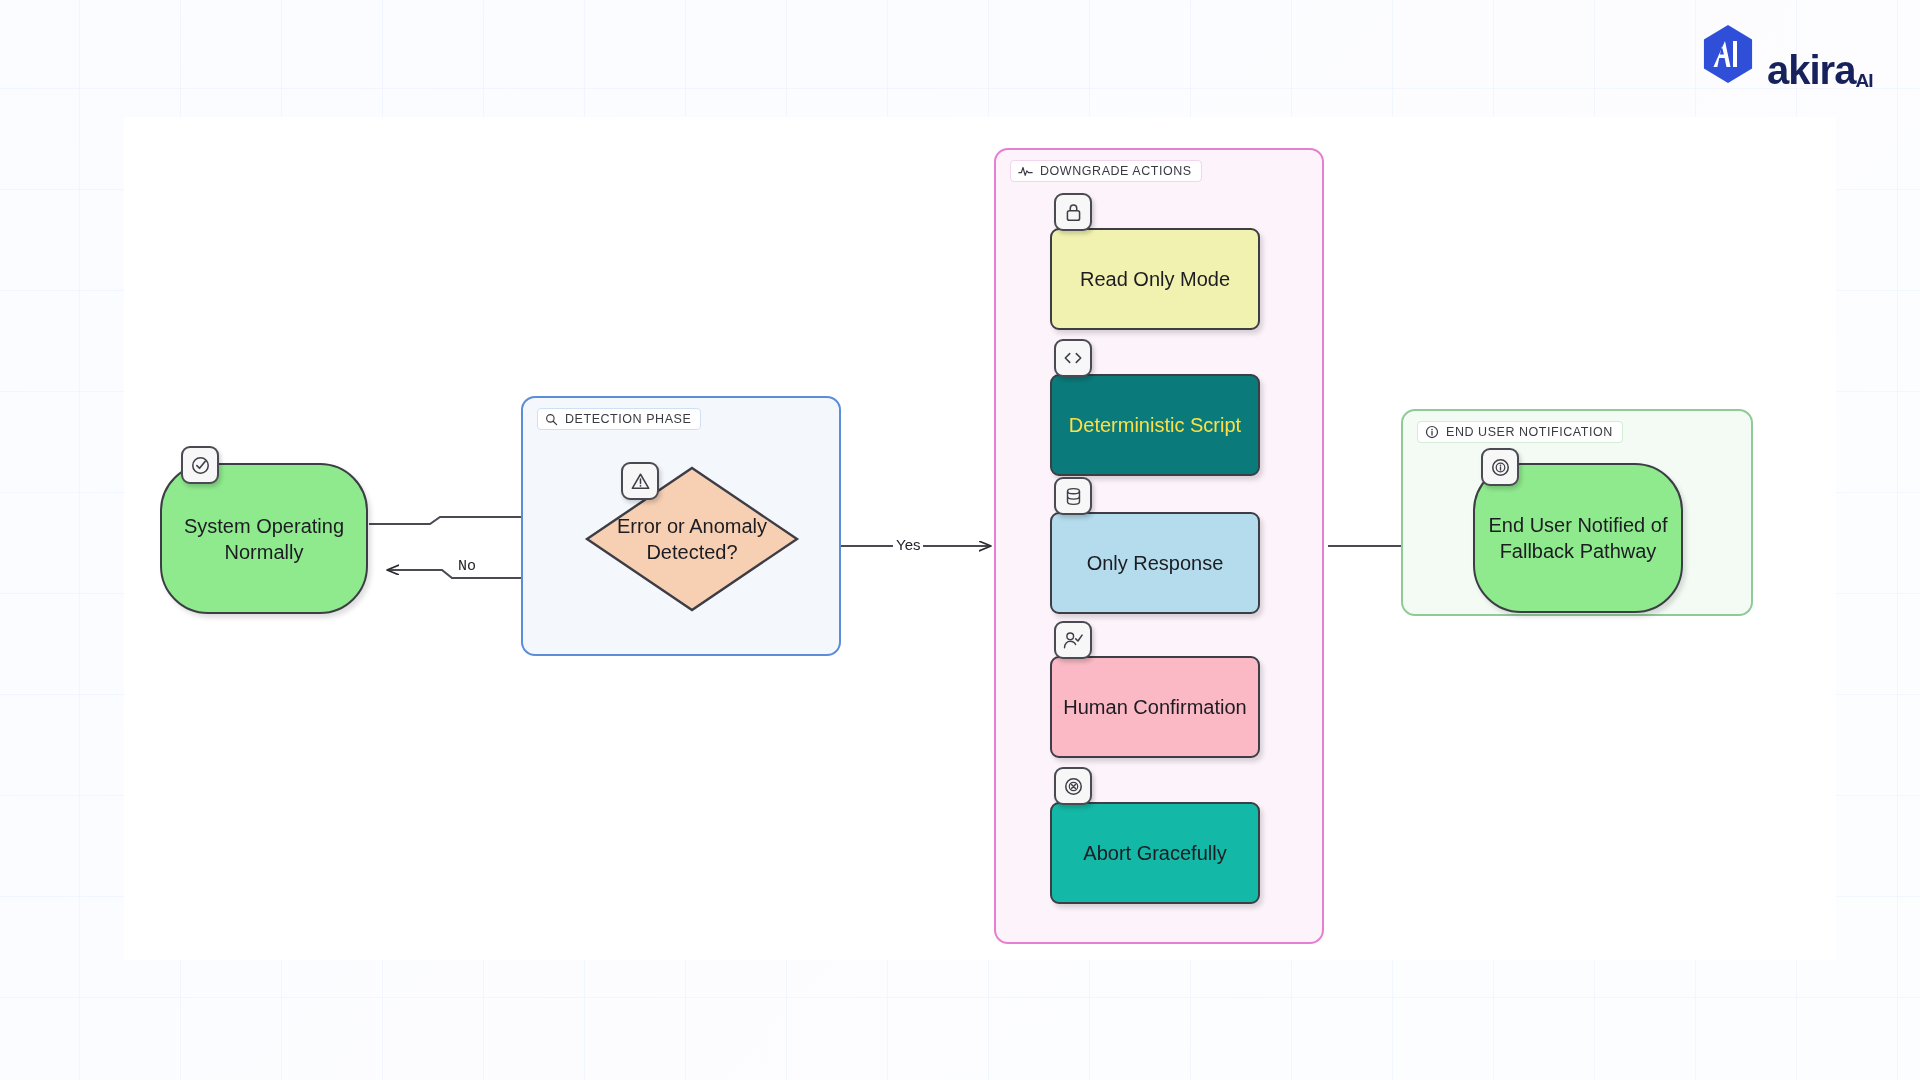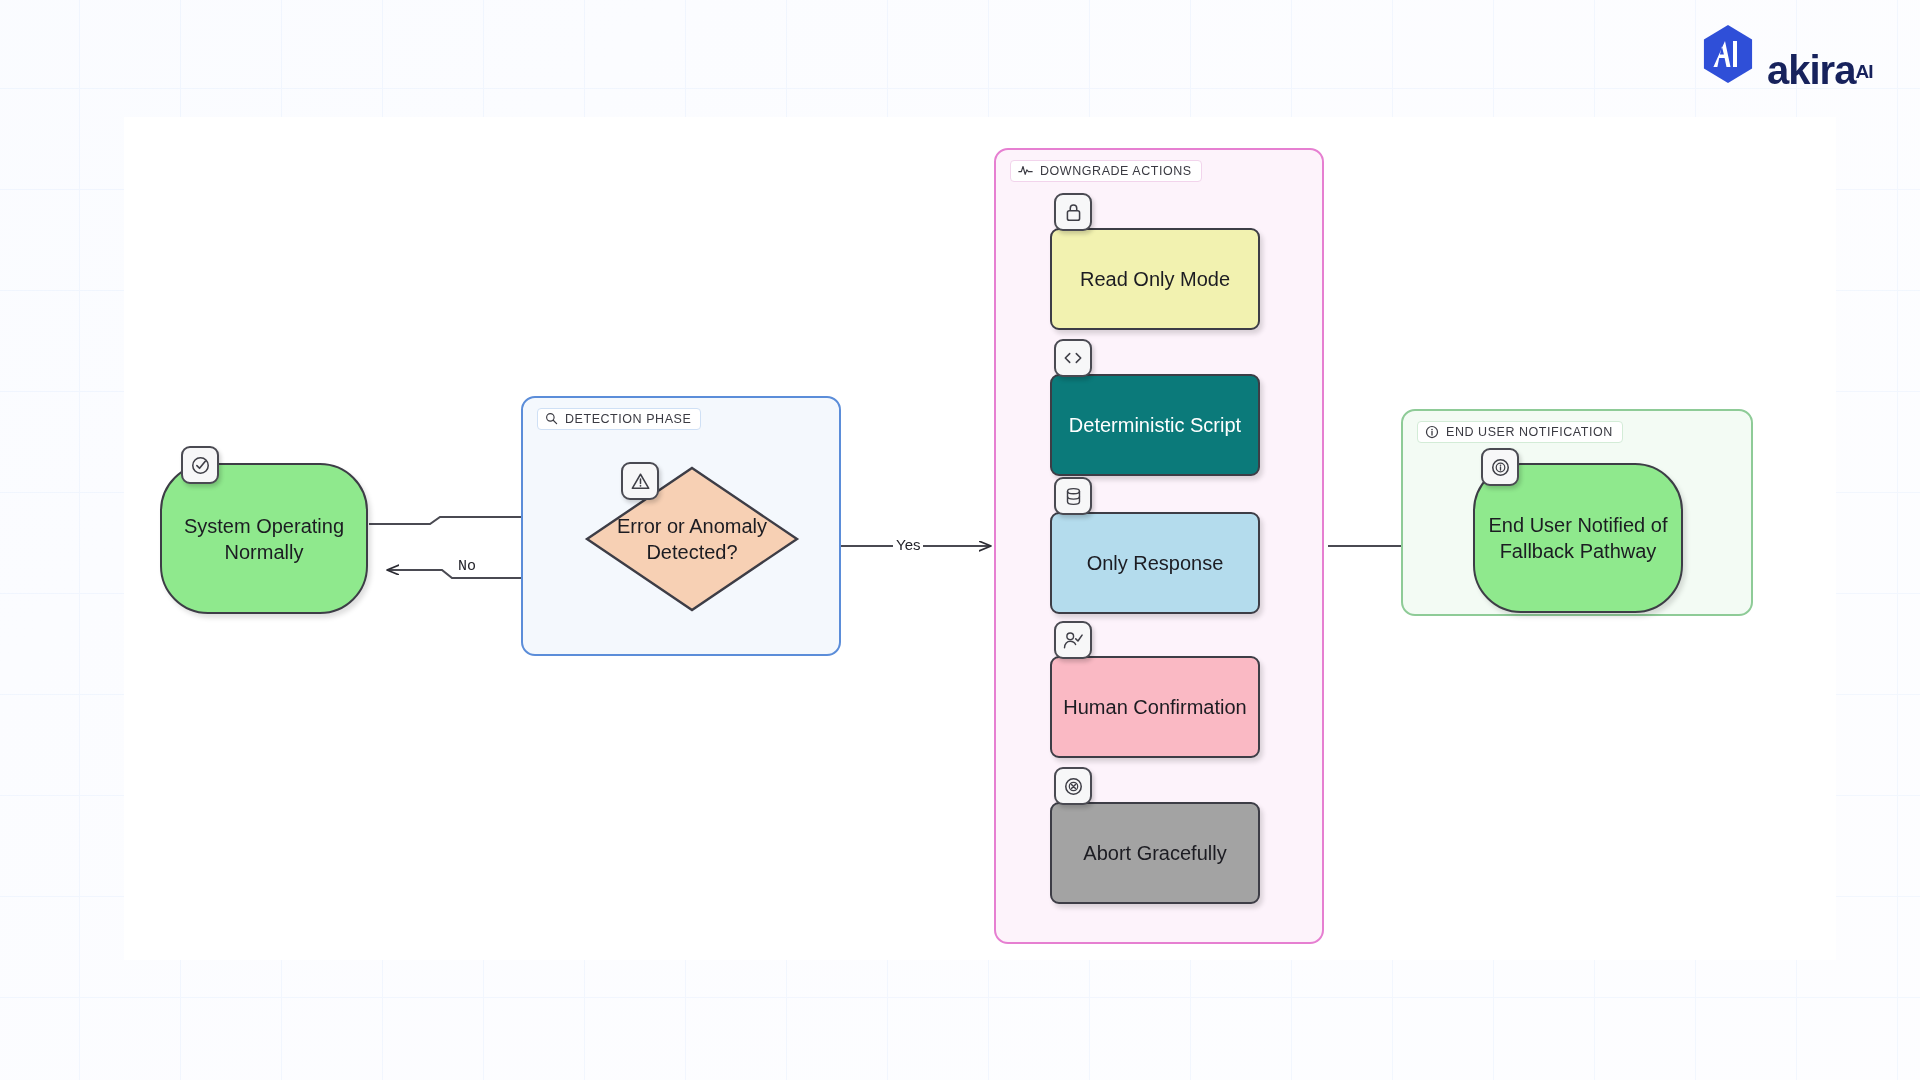--- a/index.html
+++ b/index.html
@@ -41,34 +41,34 @@
   #logo-mark {
     width: 56px; height: 58px;
     background: #2f4fd8;
     clip-path: polygon(50% 0%, 93% 25%, 93% 75%, 50% 100%, 7% 75%, 7% 25%);
     display: flex; align-items: center; justify-content: center;
   }
   #logo-mark svg { display:block; }
   #logo-text {
     font-size: 40px; font-weight: 700; color: #17225c;
     letter-spacing: -1px; line-height: 1;
-    display: flex; align-items: center; margin-top: 32px;
+    display: flex; align-items: flex-end; margin-top: 32px;
   }
   #logo-sup { font-size: 19px; font-weight: 700; margin-top: 2px; }
 
   
   .group {
     position: absolute;
     border-radius: 14px;
     border-width: 2px; border-style: solid;
   }
   .group-label {
     position: absolute; left: 14px; top: -2px;
     transform: translateY(12px);
-    display: flex; align-items: flex-start; gap: 7px;
+    display: flex; align-items: flex-end; gap: 7px;
     background: #ffffff;
     border: 1px solid rgba(0,0,0,.07);
     border-radius: 4px;
     padding: 3px 9px 3px 7px;
     font-size: 12.5px; letter-spacing: .55px;
     color: #3a3a42; font-weight: 400;
     white-space: nowrap;
   }
   .group-label svg { display:block; flex: 0 0 auto; }
 
@@ -131,24 +131,24 @@
   .card {
     position: absolute; left: 1050px; width: 210px; height: 102px;
     border-radius: 9px;
     border: 2px solid #3d3d46;
     box-shadow: 3px 4px 5px rgba(0,0,0,.14);
     display: flex; align-items: center; justify-content: center;
     text-align: center; font-size: 20px; line-height: 1.3;
     color: #1c1c22; padding: 4px 10px;
   }
   #card-0 { top: 228px;  background: #f2f2b0; }
-  #card-1 { top: 374px;  background: #0b7a7a; color: #ffffff; }
+  #card-1 { top: 374px;  background: #0b7a7a; color: #fde047; }
   #card-2 { top: 512px;  background: #b4dced; }
   #card-3 { top: 656px;  background: #fab9c4; }
-  #card-4 { top: 802px;  background: #a3a3a3; }
+  #card-4 { top: 802px;  background: #14b8a6; }
 
   
   .badge {
     position: absolute;
     width: 38px; height: 38px;
     background: #f7f7f8;
     border: 2px solid #4a4a52;
     border-radius: 9px;
     display: flex; align-items: center; justify-content: center;
     box-shadow: 2px 3px 4px rgba(0,0,0,.18);

